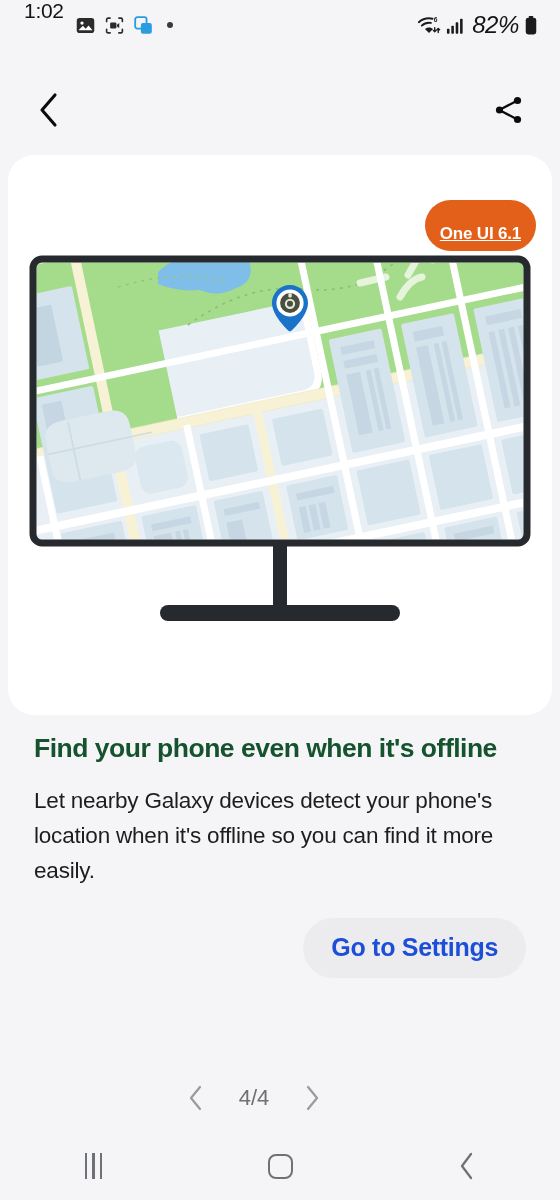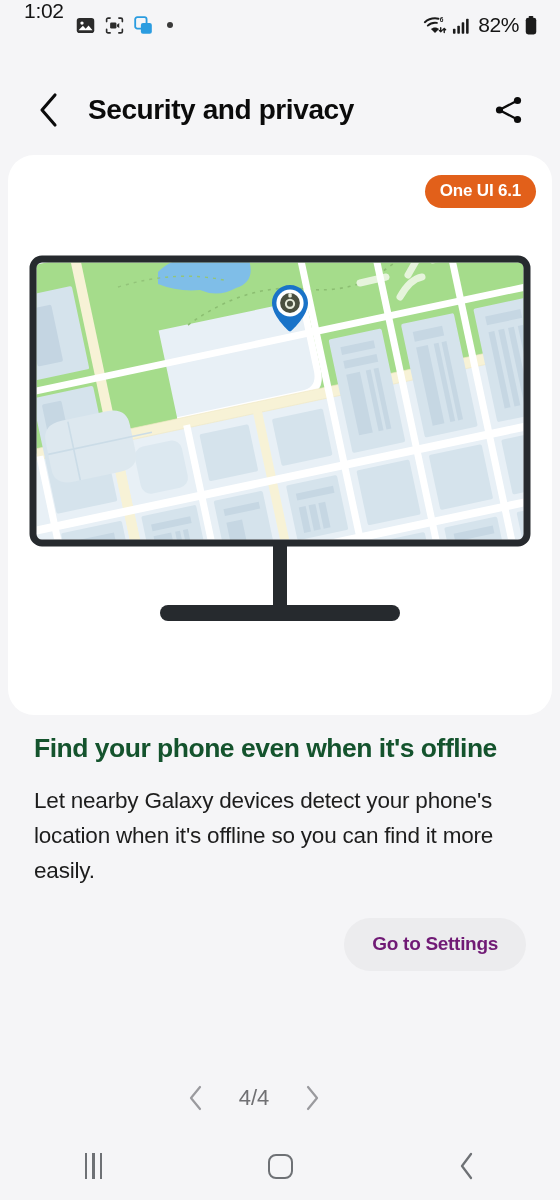--- a/index.html
+++ b/index.html
@@ -19,21 +19,21 @@
     padding: 0 22px 0 24px;
   }
   .sb-time {
     font-size: 21px; font-weight: 500; color: #141414;
     letter-spacing: -0.3px; line-height: 1;
   }
   .sb-left-icons { display: flex; align-items: center; gap: 8px; margin-left: 11px; }
   .sb-icon { display: block; }
   .sb-dot { width: 6px; height: 6px; border-radius: 50%; background: #3a3a3a; margin-left: 5px; }
   .sb-right { margin-left: auto; display: flex; align-items: center; gap: 5px; }
-  .sb-pct { font-size: 21px; font-weight: 500; color: #141414; letter-spacing: -0.4px; margin-left: 2px; }
+  .sb-pct { font-size: 24px; font-weight: 500; color: #141414; letter-spacing: -0.4px; margin-left: 2px; font-style: italic; }
 
   
   .header {
     position: absolute; left: 0; top: 74px;
     width: 560px; height: 72px;
     display: flex; align-items: center;
     padding: 0 30px 0 28px;
   }
   .back-btn { width: 42px; height: 42px; display: flex; align-items: center; justify-content: center; cursor: pointer; }
   .header-title {
@@ -44,49 +44,49 @@
 
   
   .card {
     position: absolute; left: 8px; top: 155px;
     width: 544px; height: 560px;
     background: #FFFFFF;
     border-radius: 26px;
     overflow: hidden;
   }
   .badge {
-    position: absolute; right: 16px; top: 20px;
+    position: absolute; right: 16px; top: 45px;
     background: #E2601A; color: #fff;
     font-size: 17px; font-weight: bold;
-    padding: 6px 15px 7px; border-radius: 999px;
-    letter-spacing: -0.2px; line-height: 1.15;
+    padding: 24px 15px 7px; border-radius: 999px;
+    letter-spacing: -0.2px; line-height: 1.15; text-decoration: underline;
   }
 
   
   .monitor { position: absolute; left: 0; top: 0; width: 544px; height: 560px; }
 
   
   .text-block { position: absolute; left: 34px; top: 733px; width: 492px; }
   .feature-title {
     font-size: 26.5px; font-weight: bold; color: #14532d;
     letter-spacing: -0.5px; line-height: 1.2;
   }
   .feature-desc {
     margin-top: 19px;
     font-size: 22.5px; color: #1d1d1d;
     line-height: 1.55; letter-spacing: -0.2px;
   }
 
   
   .action-row { position: absolute; right: 34px; top: 918px; }
   .go-settings-btn {
-    background: #ECECEE; color: #701a75;
+    background: #ECECEE; color: #1d4ed8;
     border: none; border-radius: 999px;
     font-family: "Liberation Sans", sans-serif;
-    font-size: 19px; font-weight: bold;
+    font-size: 25px; font-weight: bold;
     letter-spacing: -0.3px;
     padding: 15px 28px 16px;
     cursor: pointer;
   }
 
   
   .pagination {
     position: absolute; left: 0; top: 1080px; width: 508px;
     display: flex; align-items: center; justify-content: center; gap: 28px;
   }
@@ -149,21 +149,20 @@
     </svg>
   </span>
 </div>
 
 <div class="header">
   <div class="back-btn">
     <svg width="24" height="36" viewBox="0 0 24 36">
       <path d="M18 3L5 18l13 15" fill="none" stroke="#0b0b0b" stroke-width="3.1" stroke-linecap="round" stroke-linejoin="round"></path>
     </svg>
   </div>
-  <div class="header-title">Security and privacy</div>
   <div class="share-btn">
     <svg width="32" height="32" viewBox="0 0 32 32">
       <circle cx="24.5" cy="6.5" r="3.6" fill="#0b0b0b"></circle>
       <circle cx="24.5" cy="25.5" r="3.6" fill="#0b0b0b"></circle>
       <circle cx="6.5" cy="16" r="3.6" fill="#0b0b0b"></circle>
       <path d="M9.6 14.3l12-6.3M9.6 17.7l12 6.3" fill="none" stroke="#0b0b0b" stroke-width="2.3" stroke-linecap="round"></path>
     </svg>
   </div>
 </div>
 

